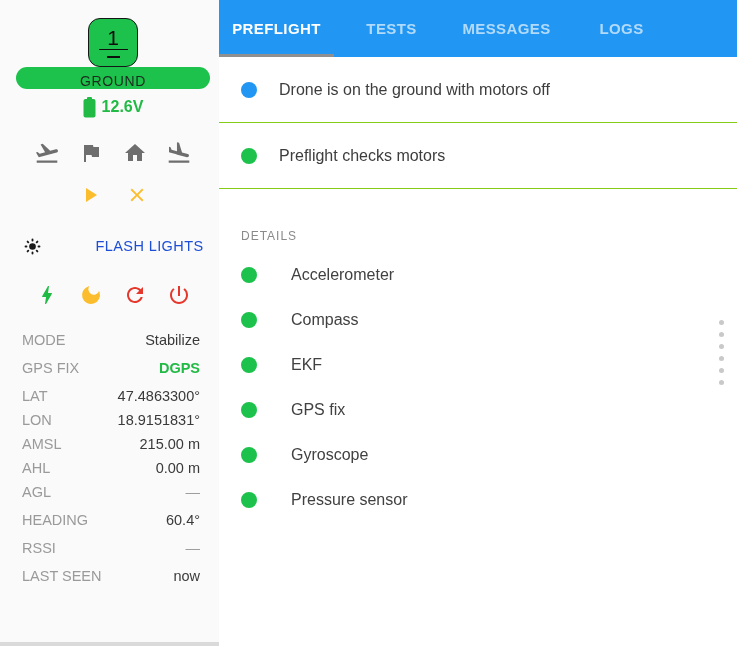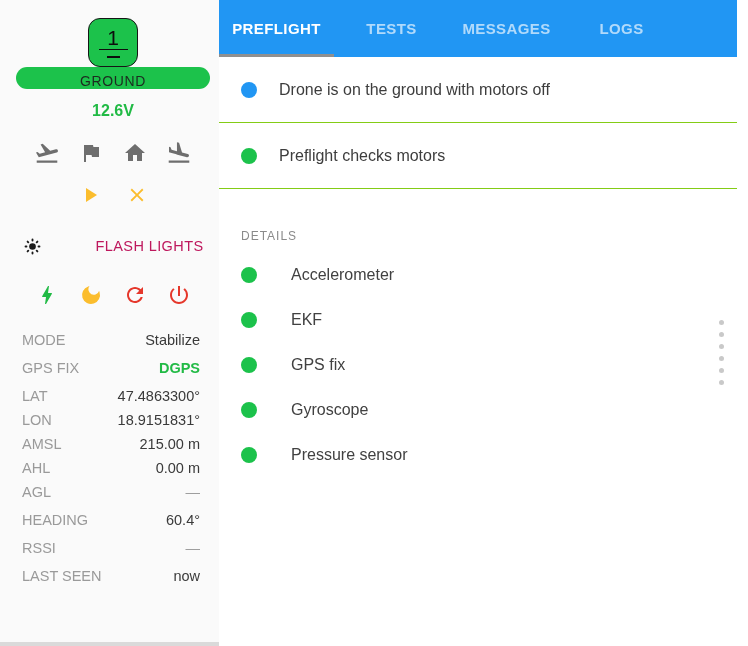--- a/index.html
+++ b/index.html
@@ -17,37 +17,37 @@
                 background:#1cc24b;border:1.5px solid #161616;box-sizing:border-box;
                 display:flex;flex-direction:column;align-items:center;justify-content:center;cursor:pointer;}
   .drone-avatar .num{font-size:21px;line-height:21px;font-weight:500;color:#0d0d0d;}
   .drone-avatar .rule{width:29px;height:1.6px;background:#0d0d0d;margin-top:1px;}
   .drone-avatar .dash{width:13px;height:2.4px;background:#0d0d0d;margin-top:6px;}
 
   .status-pill{width:194px;height:22px;border-radius:11px;background:#1cc24b;
                display:flex;align-items:flex-end;justify-content:center;
                font-size:14px;color:#1d2a20;letter-spacing:.6px;}
 
-  .battery-row{margin-top:7px;height:22px;display:flex;align-items:center;gap:6px;color:#21ba45;flex-direction:column;}
+  .battery-row{margin-top:7px;height:22px;display:flex;align-items:center;gap:6px;color:#21ba45;}
   .battery-row .volt{font-size:16px;font-weight:bold;}
 
   .icon-row{display:flex;align-items:center;justify-content:center;}
   .nav-row{margin-top:22px;gap:18px;}
   .action-row{margin-top:16px;gap:21px;}
   .power-row{margin-top:26px;gap:18px;}
 
   .icon-btn{width:26px;height:26px;display:flex;align-items:center;justify-content:center;cursor:pointer;}
   .gray-ic{color:#6e6e6e;}
   .amber-ic{color:#fbbd2d;}
   .green-ic{color:#21ba45;}
   .red-ic{color:#e5372b;}
   .dark-ic{color:#1b1b1b;}
 
   .flash-row{margin-top:28px;height:20px;display:flex;align-items:center;gap:10px;cursor:pointer;}
-  .flash-row .flash-label{font-size:14.5px;color:#be185d;letter-spacing:.4px;font-weight:500;margin-left:44px;}
+  .flash-row .flash-label{font-size:14.5px;color:#1d4ed8;letter-spacing:.4px;font-weight:500;margin-left:44px;}
 
   .telemetry{margin-top:20px;width:100%;box-sizing:border-box;padding:0 26px 0 22px;}
   .t-row{height:24px;display:flex;align-items:center;justify-content:space-between;font-size:14.5px;}
   .t-row.gap{margin-top:4px;}
   .t-label{color:#9a9a9a;}
   .t-val{color:#3a3a3a;}
   .t-val.green-val{color:#21ba45;font-weight:bold;}
   .t-val.muted{color:#9e9e9e;}
 
   
@@ -243,20 +243,24 @@
 
     <div class="details-header">DETAILS</div>
 
     <div class="details-list">
       <div class="detail-item">
         <span class="dot dot-green"></span>
         <span class="detail-text">Accelerometer</span>
       </div>
       <div class="detail-item">
         <span class="dot dot-green"></span>
+        <span class="detail-text">Compass</span>
+      </div>
+      <div class="detail-item">
+        <span class="dot dot-green"></span>
         <span class="detail-text">EKF</span>
       </div>
       <div class="detail-item">
         <span class="dot dot-green"></span>
         <span class="detail-text">GPS fix</span>
       </div>
       <div class="detail-item">
         <span class="dot dot-green"></span>
         <span class="detail-text">Gyroscope</span>
       </div>

